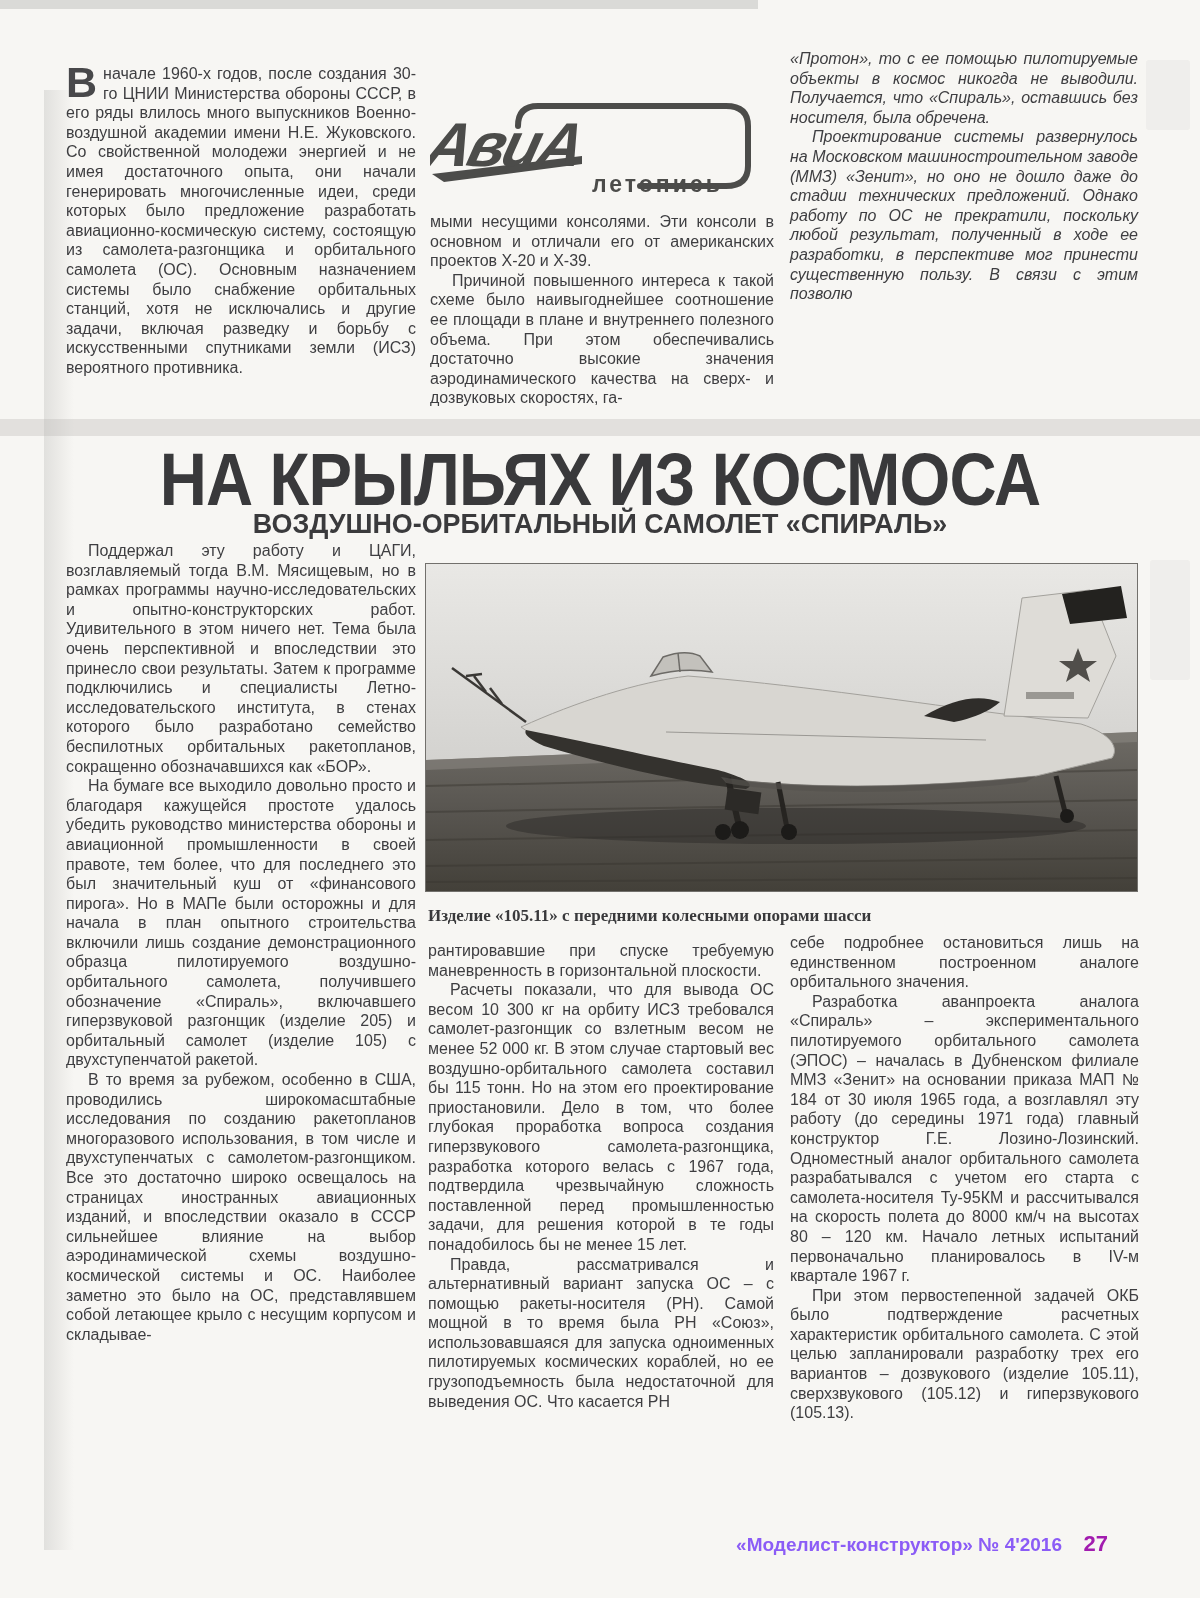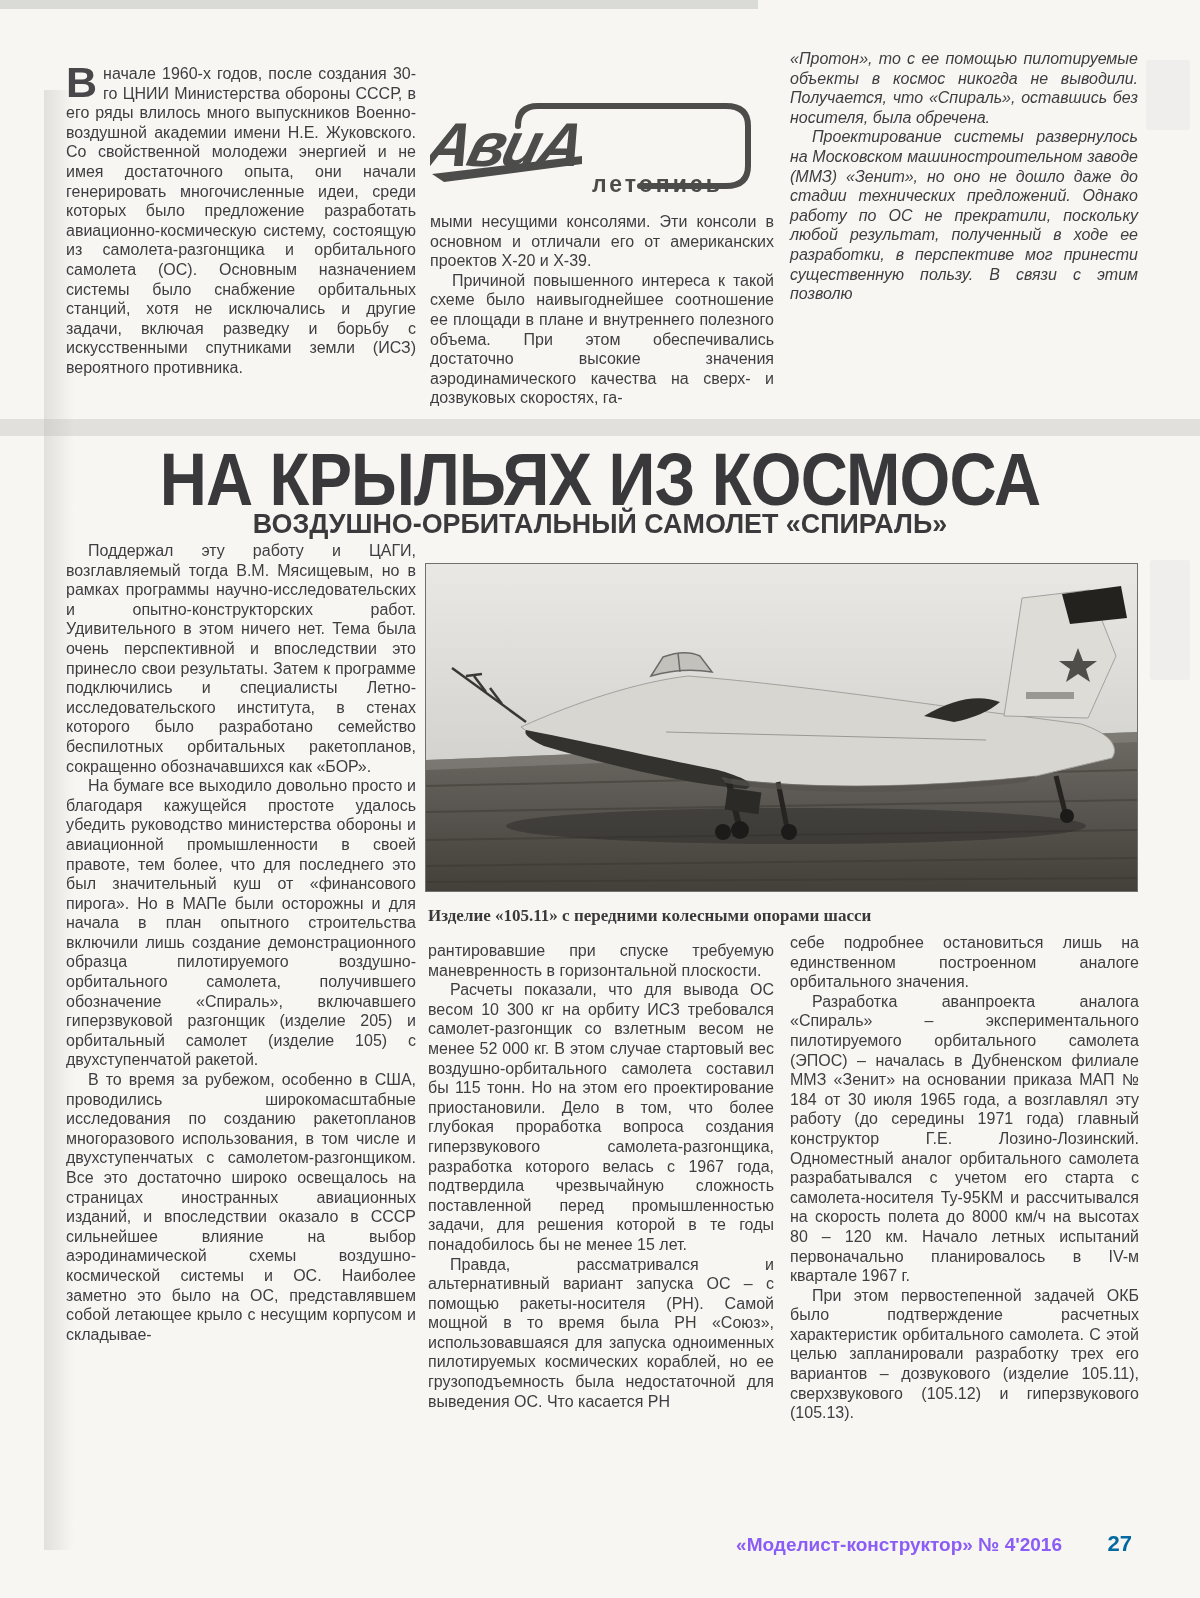--- a/index.html
+++ b/index.html
@@ -32,21 +32,21 @@
 
   
   .photo-frame{position:absolute;left:425px;top:563px;width:711px;height:327px;
     border:1px solid #72706c;background:#d6d5d2;}
   .photo-frame svg{display:block;}
   .caption{position:absolute;left:428px;top:898px;width:705px;
     font-family:"Liberation Serif",serif;font-weight:bold;font-size:17px;color:#39393b;margin-top:8px;}
 
   
   .footer-mag{position:absolute;top:1534px;right:138px;font-weight:bold;font-size:19px;color:#8b5cf6;}
-  .footer-page{position:absolute;top:1531px;right:68px;font-weight:bold;font-size:22px;color:#0369a1;}
+  .footer-page{position:absolute;top:1531px;right:92px;font-weight:bold;font-size:22px;color:#a21caf;}
 </style>
 </head>
 <body>
 
 <div class="page">
 
   <div class="scan-top-strip"></div>
   <div class="scan-left-shade"></div>
   <div class="ghost-band"></div>
   <div class="ghost-blob" style="left:1146px;top:60px;width:44px;height:70px;"></div>

